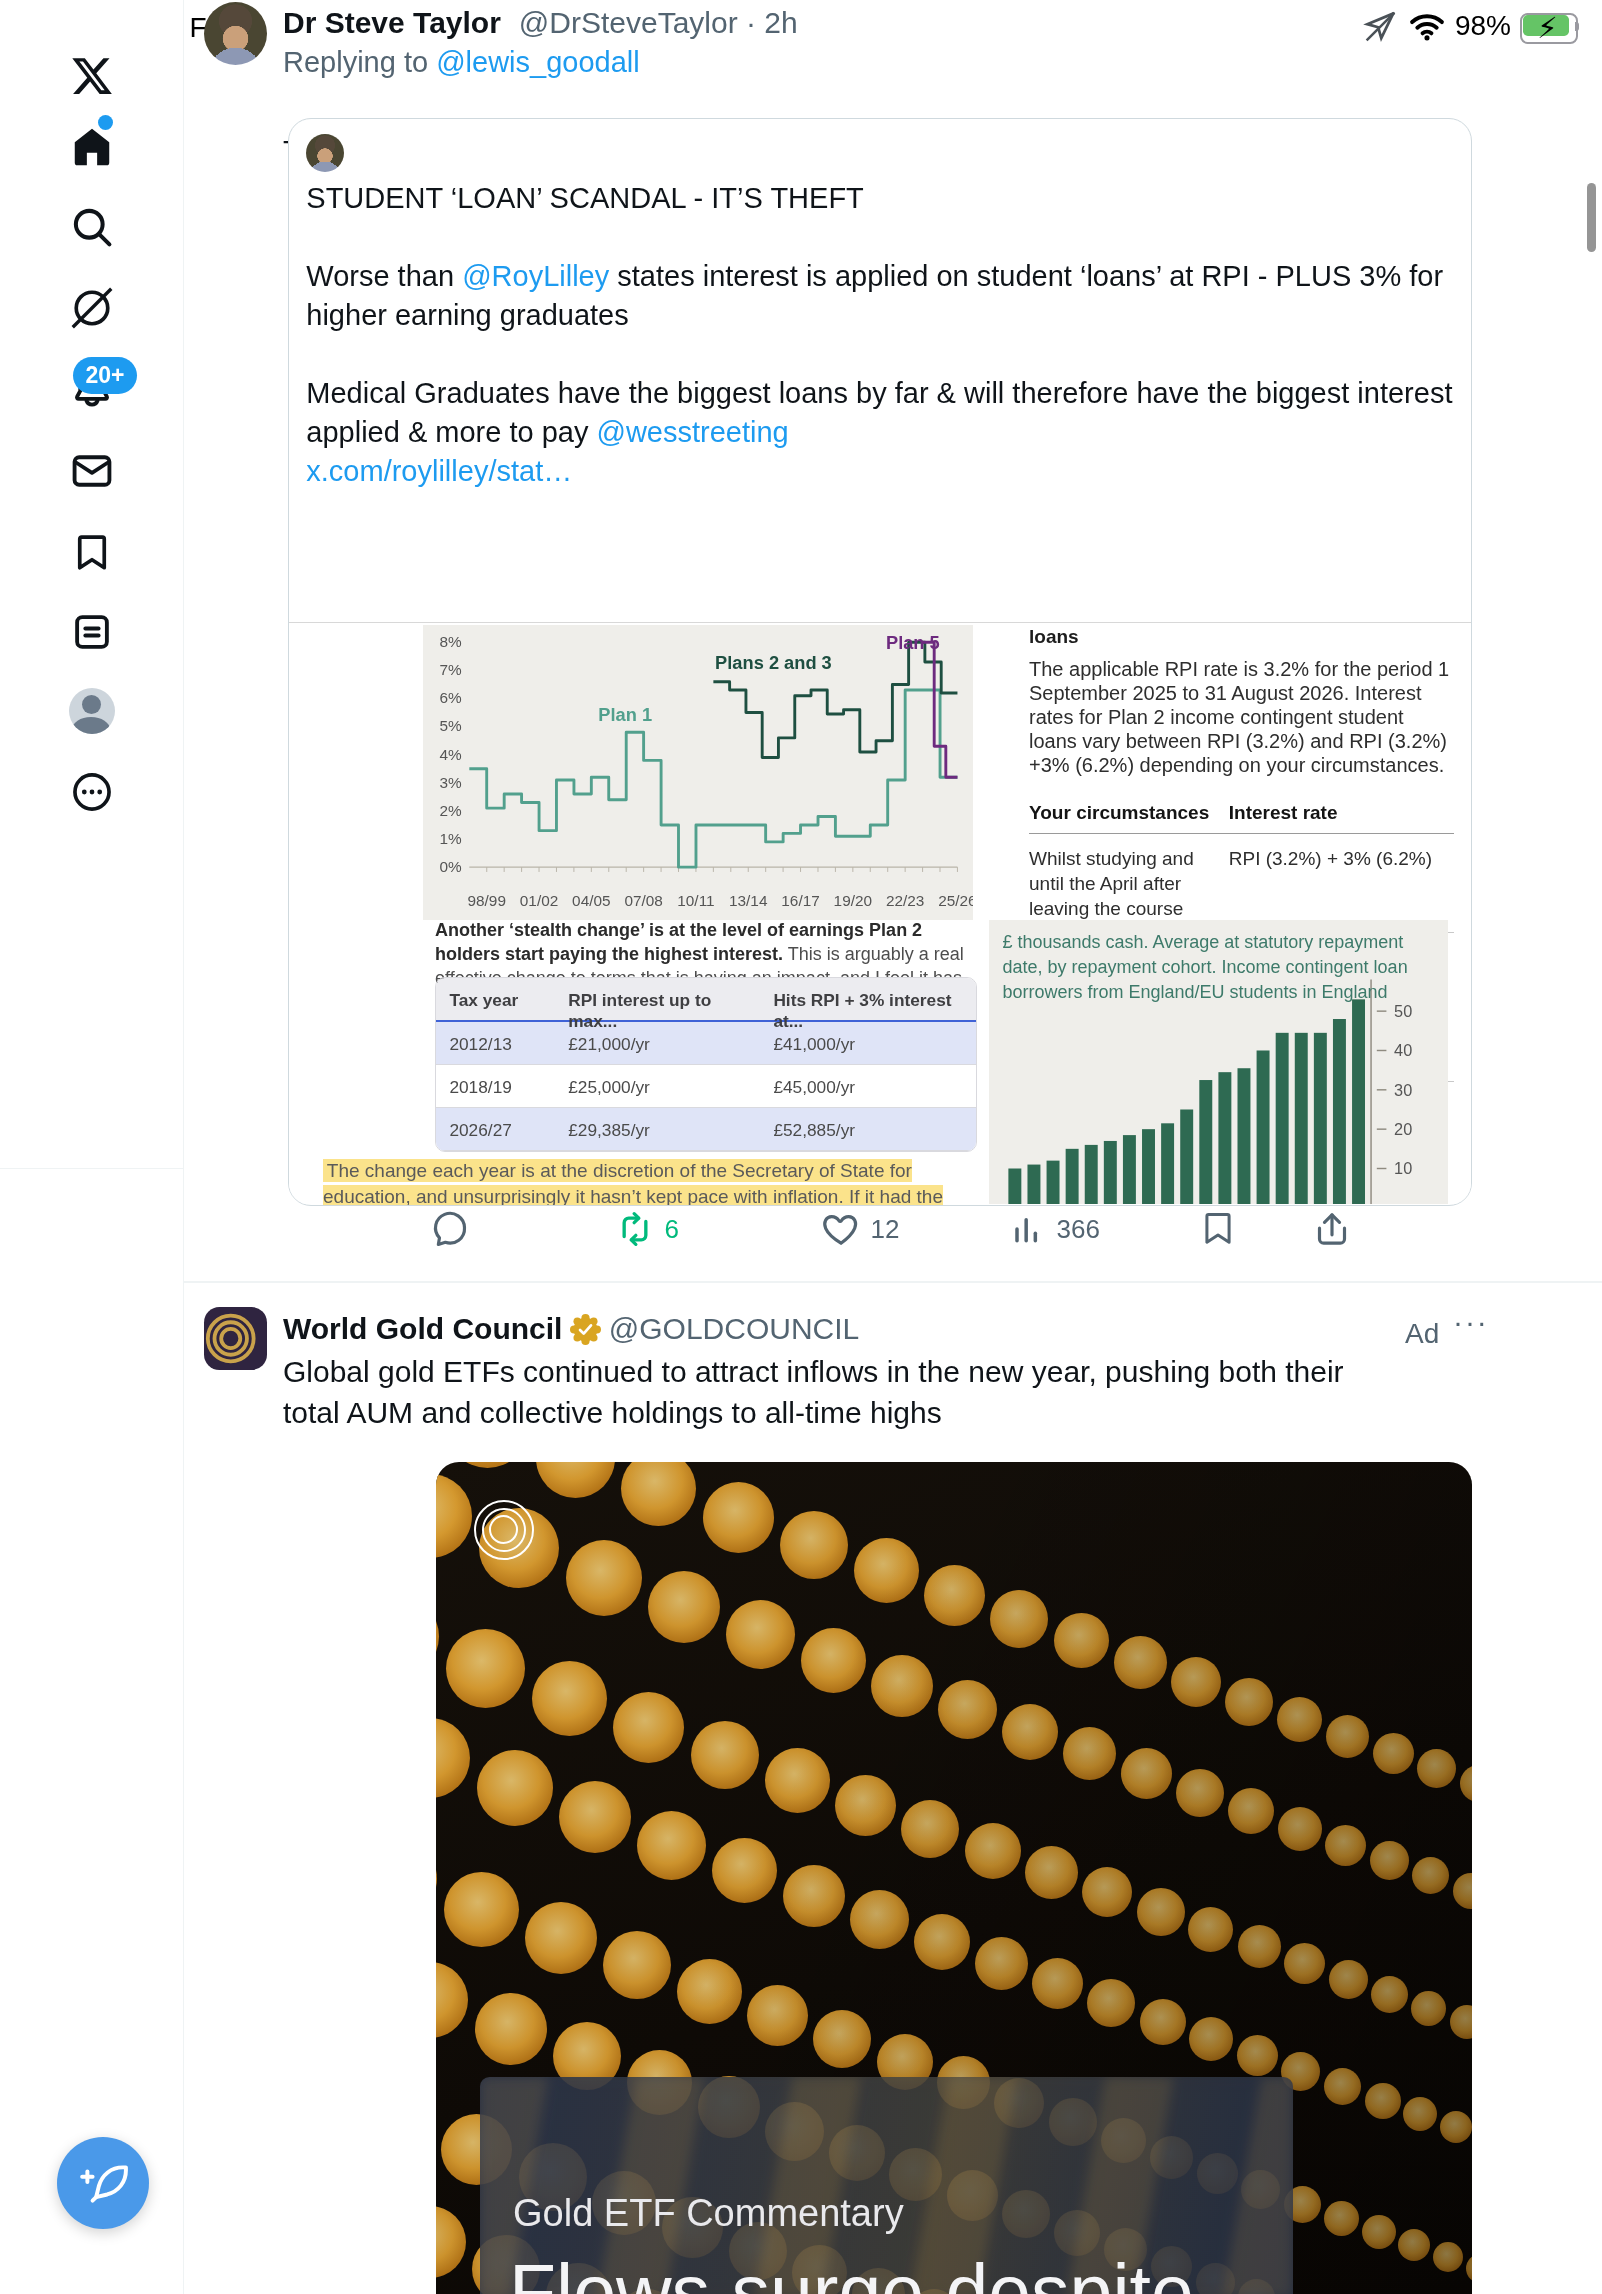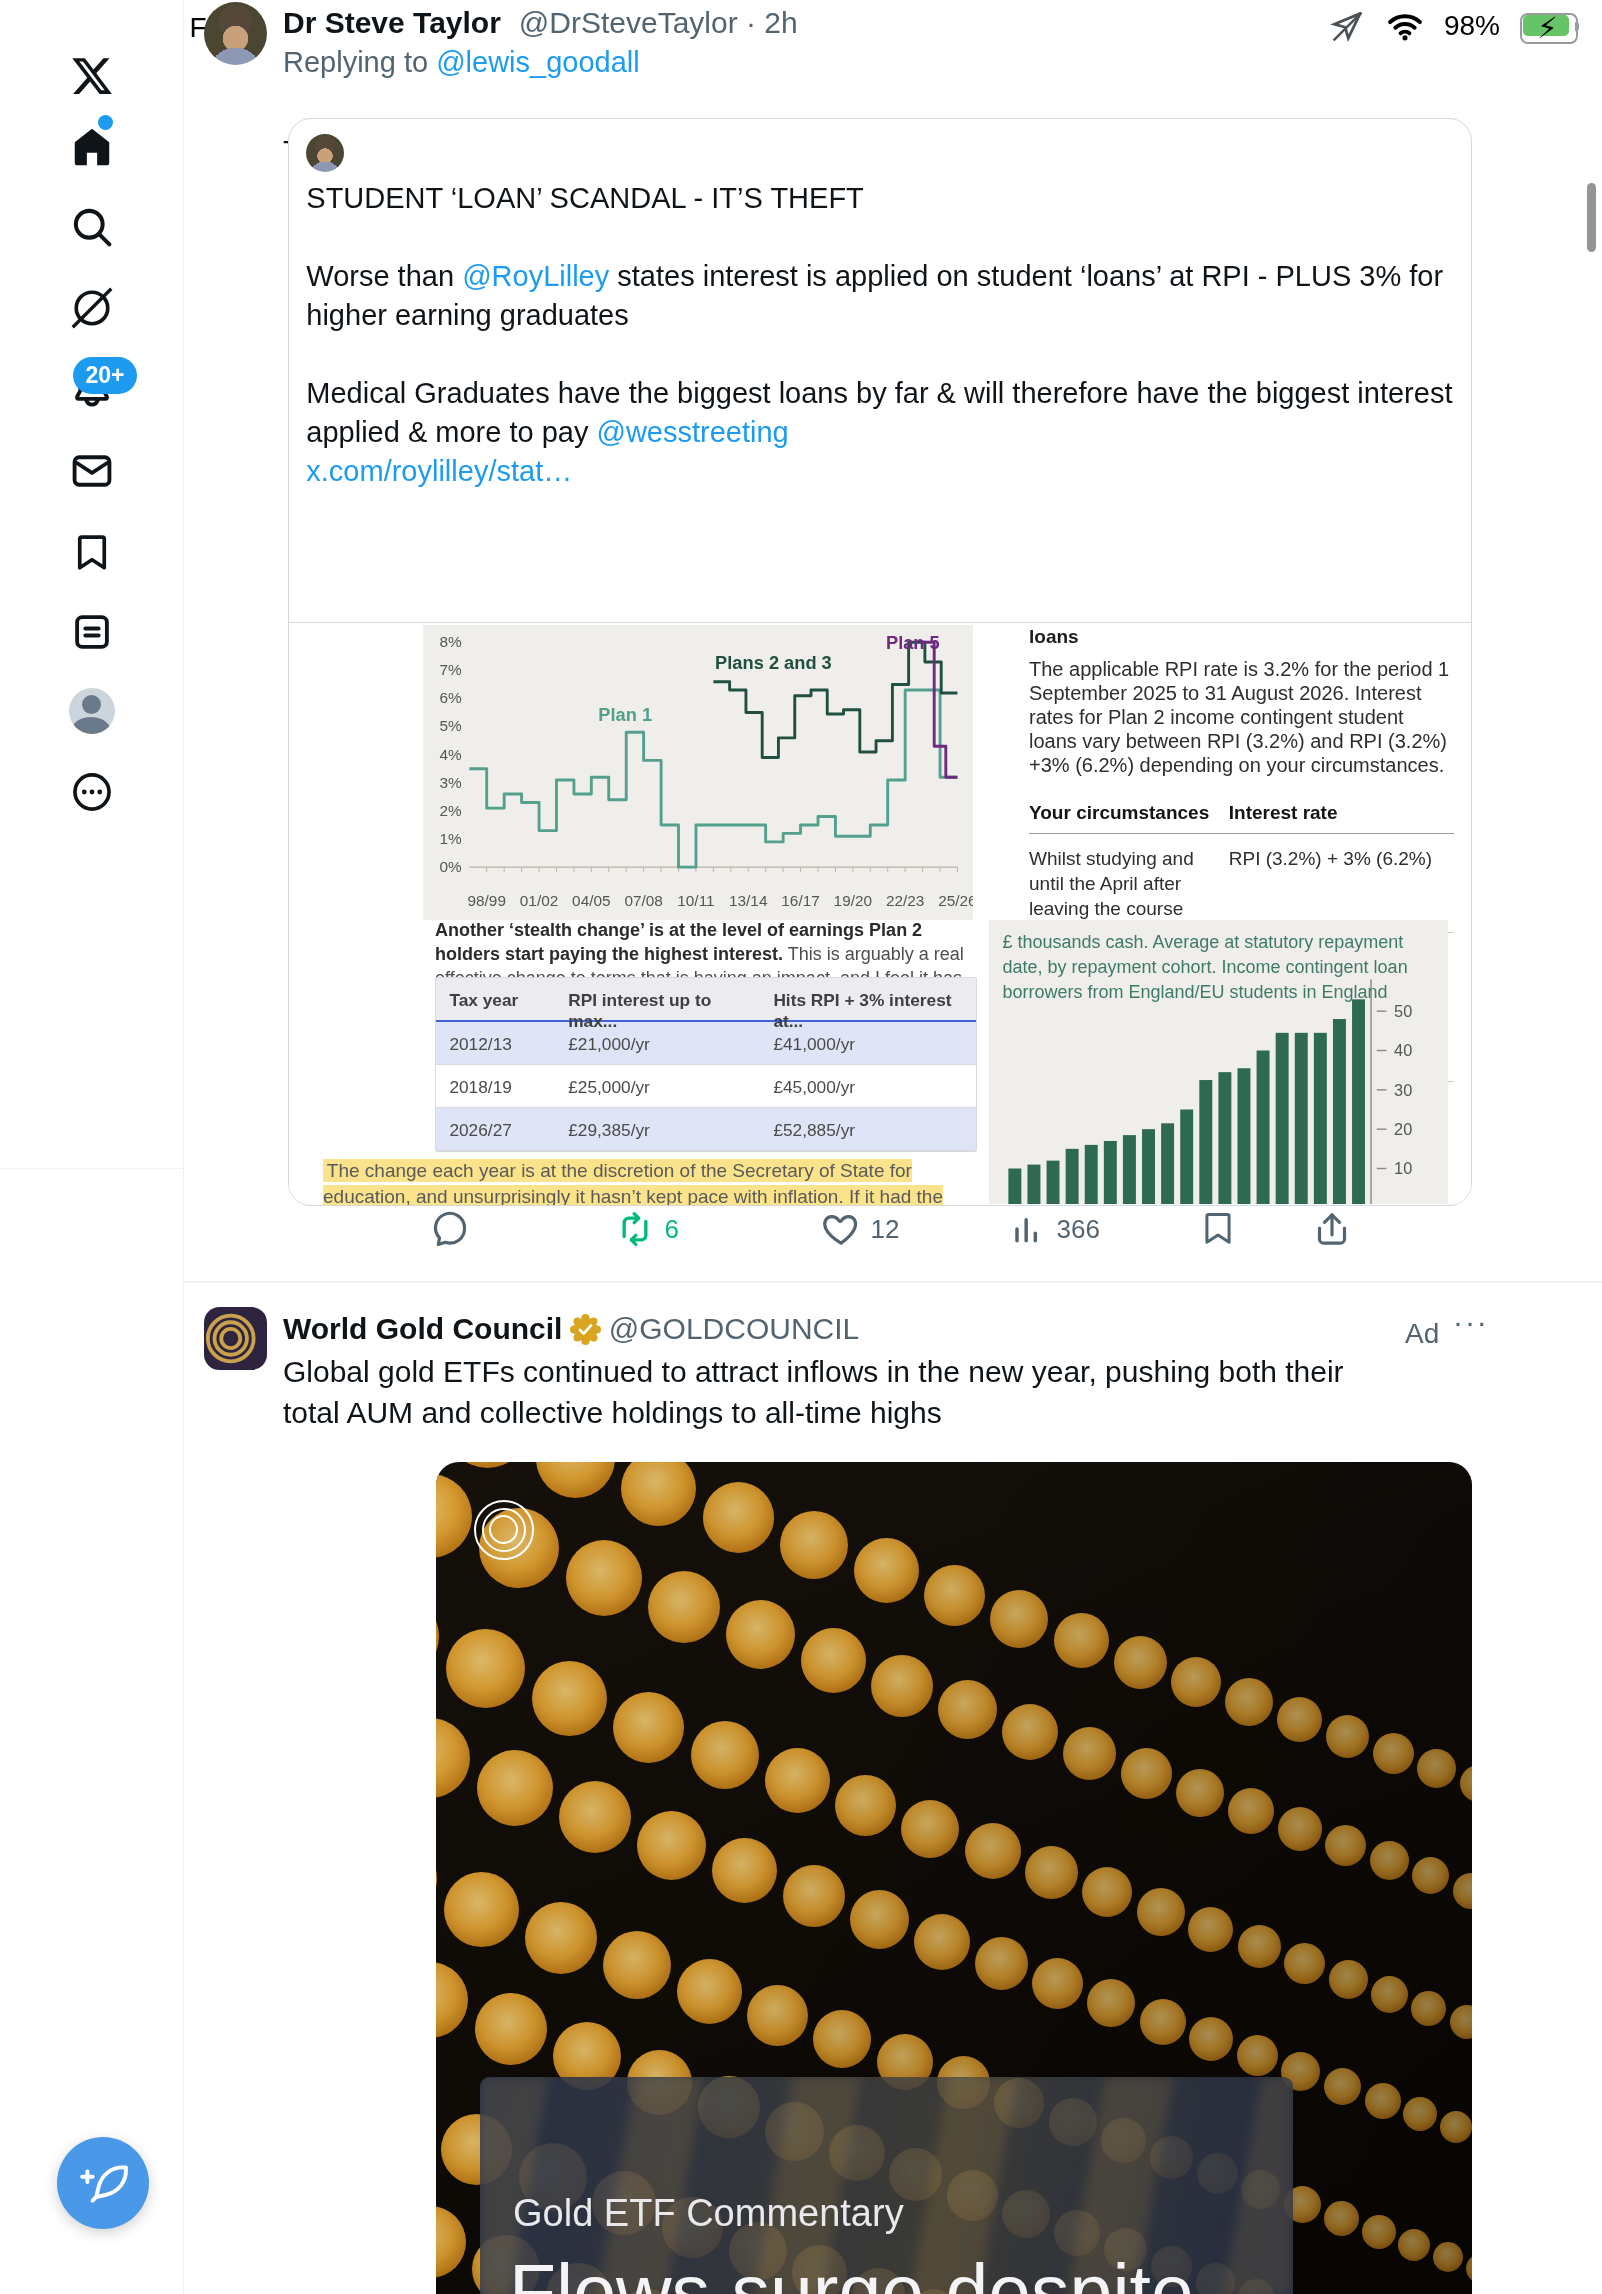--- a/index.html
+++ b/index.html
@@ -1,21 +1,21 @@
 <!DOCTYPE html>
 <html><head>
 <meta charset="utf-8">
 <style>
   html,body{margin:0;padding:0;background:#fff;}
   .screen{position:relative;width:1602px;height:2294px;background:#fff;overflow:hidden;
     font-family:"Liberation Sans", sans-serif;color:#0f1419;}
   
   .sb-time{position:absolute;left:24px;top:11.5px;font-size:28px;font-weight:700;color:#000;}
   .sb-date{position:absolute;left:104px;top:11.5px;font-size:28px;font-weight:400;color:#000;}
-  .sb-right{position:absolute;right:19px;top:7.7px;display:flex;align-items:center;gap:20px;}
+  .sb-right{position:absolute;right:19px;top:7.7px;display:flex;align-items:center;gap:9px;}
   .sb-pct{font-size:28px;color:#000;}
   .battery{position:relative;width:63px;height:31px;}
   .batt-body{position:absolute;left:0;top:1.9px;width:54px;height:27px;border:2.4px solid #9a9aa0;border-radius:7.7px;}
   .batt-fill{position:absolute;left:2.9px;top:4.8px;width:46px;height:21px;border-radius:4.8px;background:#65c466;}
   .batt-tip{position:absolute;right:3.8px;top:11.5px;width:3.8px;height:8.6px;background:#9a9aa0;border-radius:0 2.9px 2.9px 0;}
   .bolt{position:absolute;left:17.3px;top:0px;font-size:29px;color:#000;}
   
   .rail{position:absolute;left:0;top:0;width:183px;height:2294px;border-right:1px solid #eff3f4;background:#fff;}
   .rail-divider{position:absolute;left:0;top:1168px;width:183px;height:1px;background:#eff3f4;}
   .rb{position:absolute;left:58px;width:67px;height:67px;display:flex;align-items:center;justify-content:center;}
@@ -54,21 +54,21 @@
   .embed{position:absolute;left:0;top:501px;width:1182px;height:584px;background:#fff;}
   .embed-topline{position:absolute;left:0;top:1.9px;width:100%;height:1px;background:#d8d8d8;}
   .lc-box{position:absolute;left:134px;top:4.8px;width:550px;height:295px;background:#efeeea;}
   .lc-ylab{font-size:16px;fill:#555;}
   .lc-xlab{font-size:16px;fill:#555;}
   .lc-line{fill:none;stroke-width:3px;stroke-linejoin:round;}
   .lc-ann{font-size:19px;font-weight:700;}
   .mid-text{position:absolute;left:146px;top:298px;width:546px;font-size:18px;line-height:24px;color:#4d4d4d;}
   .mid-text b{color:#2b2b2b;}
   .taxtable{position:absolute;left:146px;top:357px;width:540px;font-size:17.3px;color:#4a4a4a;
-    border:1px solid #d9d9de;border-radius:2px;overflow:hidden;}
+    border:1px solid #d9d9de;border-radius:10px;overflow:hidden;}
   .tax-hrow{display:grid;grid-template-columns:22% 38% 40%;background:#ececf0;border-bottom:2.9px solid #3f62d6;}
   .tax-hrow .tcell{font-weight:700;color:#3f3f42;}
   .taxrow{display:grid;grid-template-columns:22% 38% 40%;border-bottom:1px solid #d9d9de;}
   .taxrow:nth-child(odd){background:#dfe4f7;}
   .taxrow:nth-child(even){background:#ffffff;}
   .tcell{padding:11.5px 13.4px;height:19px;}
   .hl-wrap{position:absolute;left:34px;top:538px;width:663px;font-size:19px;line-height:26px;}
   .hl-wrap span{background:#fbe38b;color:#5a5a5a;padding:1px 3.8px;}
   .rt-col{position:absolute;left:740px;top:5.8px;width:425px;color:#2e2e2e;}
   .rt-heading{font-size:19px;font-weight:700;color:#1d1d1d;}

